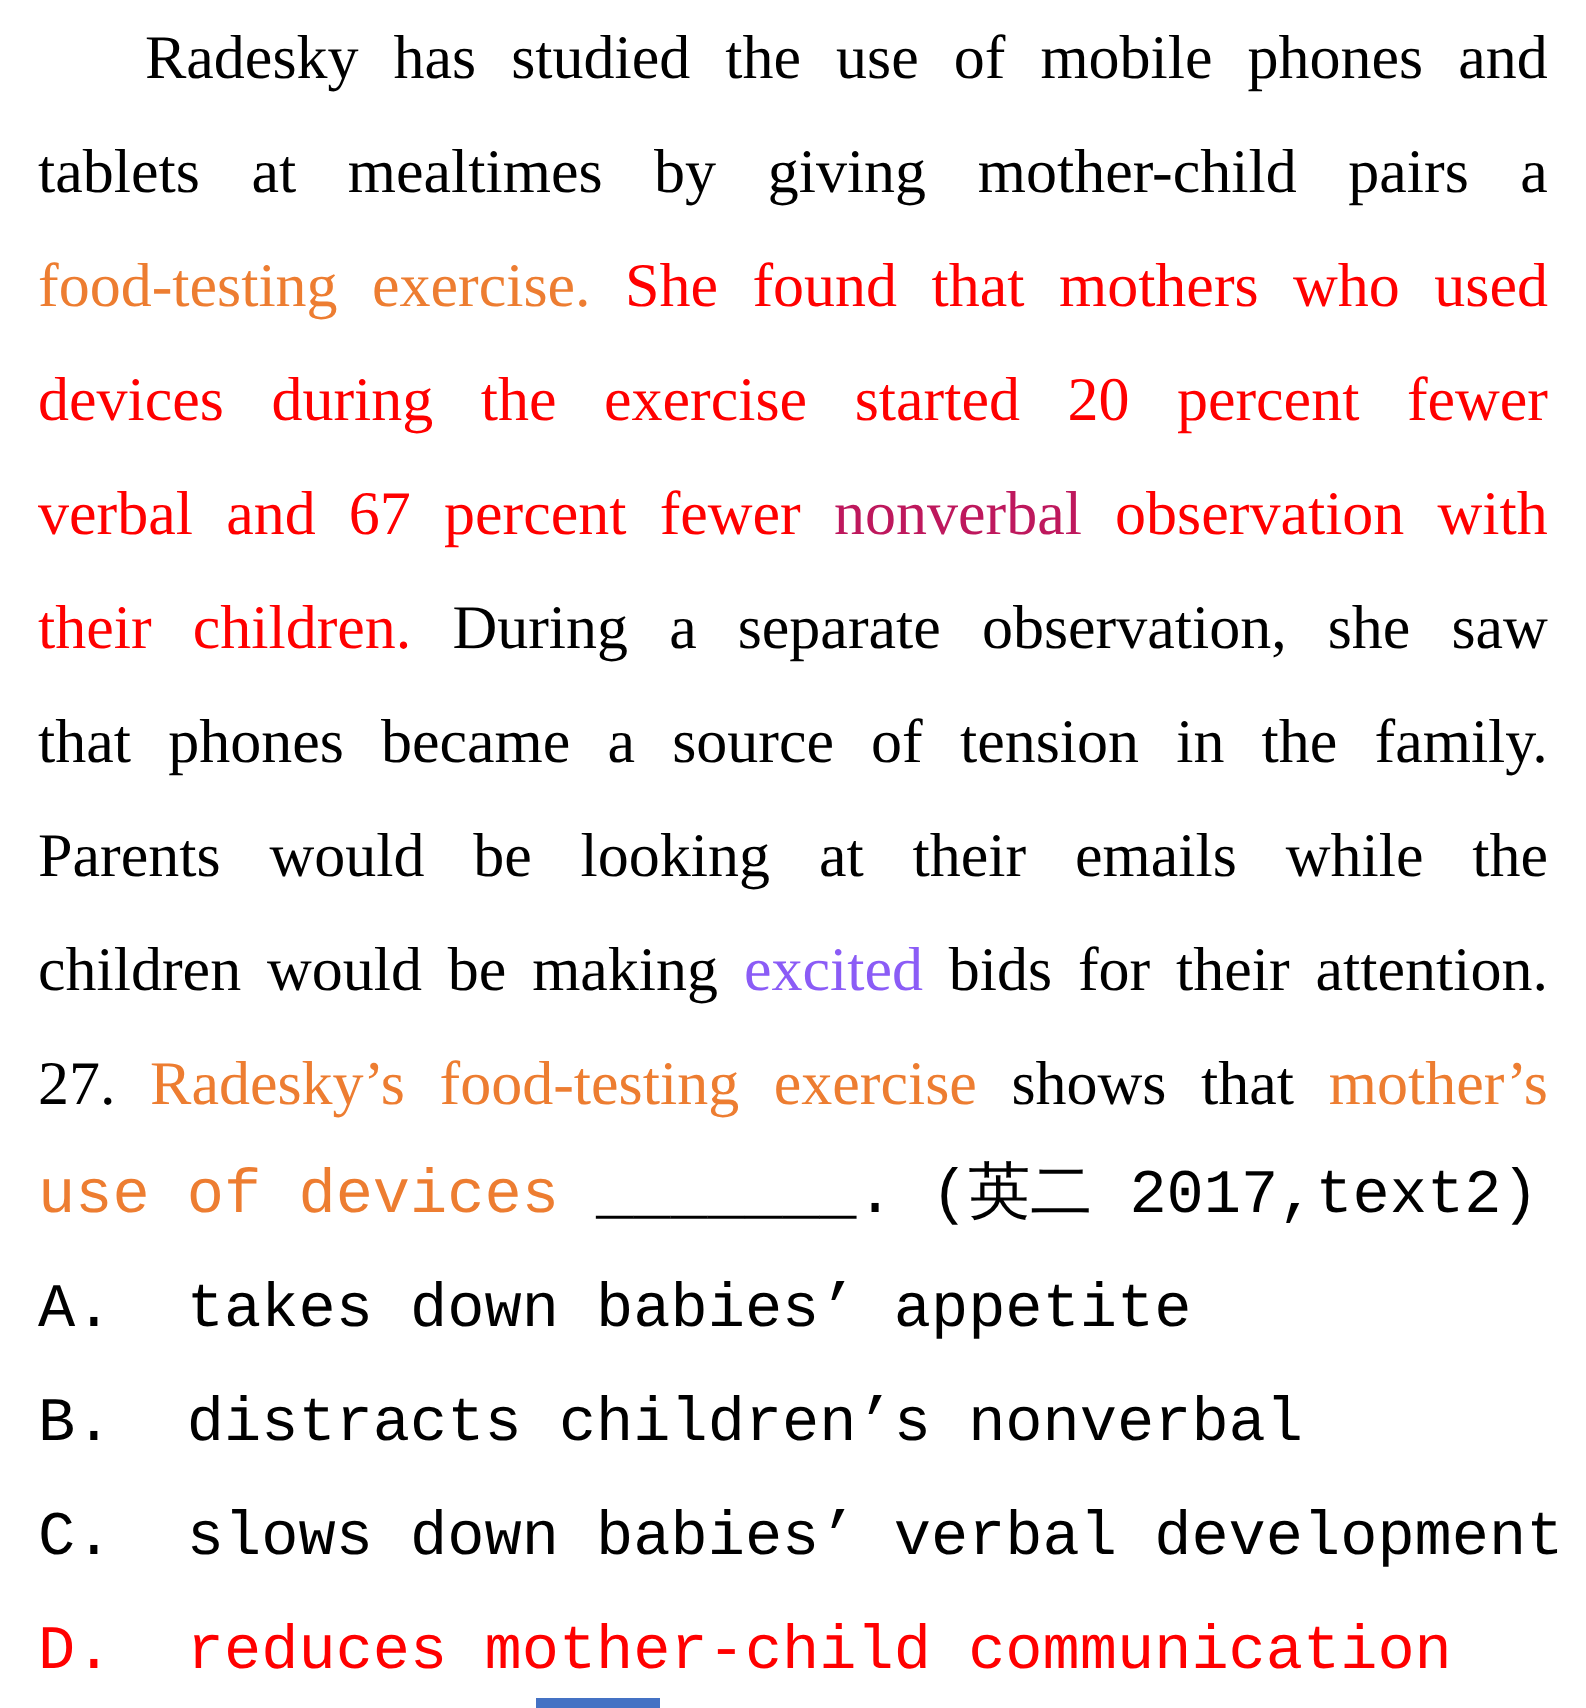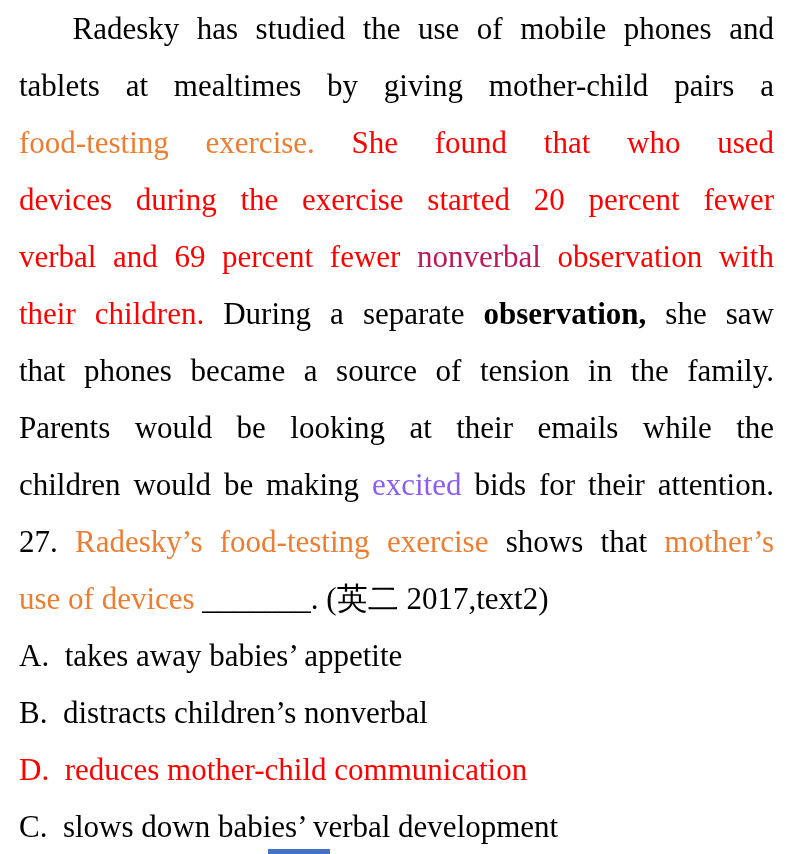--- a/index.html
+++ b/index.html
@@ -30,20 +30,21 @@
   }
   .line.justify {
     display: flex;
     justify-content: space-between;
     align-items: flex-start;
     white-space: nowrap;
   }
   .line.left {
     white-space: pre;
     text-align: left;
+    font-family: Liberation Mono, monospace;
   }
   .indent {
     display: inline-block;
     flex: 0 0 36px;
     width: 36px;
   }
   .seg { white-space: pre; }
   .blue-bar {
     position: absolute;
     left: 268px;
@@ -78,50 +79,51 @@
         <span style="color: rgb(0, 0, 0);">mother-child</span>
         <span style="color: rgb(0, 0, 0);">pairs</span>
         <span style="color: rgb(0, 0, 0);">a</span>
       </div>
       <div class="line justify">
         <span style="color: rgb(237, 125, 49);">food-testing</span>
         <span style="color: rgb(237, 125, 49);">exercise.</span>
         <span style="color: rgb(255, 0, 0);">She</span>
         <span style="color: rgb(255, 0, 0);">found</span>
         <span style="color: rgb(255, 0, 0);">that</span>
+        <span style="color: rgb(255, 0, 0);">mothers</span>
         <span style="color: rgb(255, 0, 0);">who</span>
         <span style="color: rgb(255, 0, 0);">used</span>
       </div>
       <div class="line justify">
         <span style="color: rgb(255, 0, 0);">devices</span>
         <span style="color: rgb(255, 0, 0);">during</span>
         <span style="color: rgb(255, 0, 0);">the</span>
         <span style="color: rgb(255, 0, 0);">exercise</span>
         <span style="color: rgb(255, 0, 0);">started</span>
         <span style="color: rgb(255, 0, 0);">20</span>
         <span style="color: rgb(255, 0, 0);">percent</span>
         <span style="color: rgb(255, 0, 0);">fewer</span>
       </div>
       <div class="line justify">
         <span style="color: rgb(255, 0, 0);">verbal</span>
         <span style="color: rgb(255, 0, 0);">and</span>
-        <span style="color: rgb(255, 0, 0);">69</span>
+        <span style="color: rgb(255, 0, 0);">67</span>
         <span style="color: rgb(255, 0, 0);">percent</span>
         <span style="color: rgb(255, 0, 0);">fewer</span>
         <span style="color: #be185d;">nonverbal</span>
         <span style="color: rgb(255, 0, 0);">observation</span>
         <span style="color: rgb(255, 0, 0);">with</span>
       </div>
       <div class="line justify">
         <span style="color: rgb(255, 0, 0);">their</span>
         <span style="color: rgb(255, 0, 0);">children.</span>
         <span style="color: rgb(0, 0, 0);">During</span>
         <span style="color: rgb(0, 0, 0);">a</span>
         <span style="color: rgb(0, 0, 0);">separate</span>
-        <span style="color: rgb(0, 0, 0); font-weight: bold;">observation,</span>
+        <span style="color: rgb(0, 0, 0);">observation,</span>
         <span style="color: rgb(0, 0, 0);">she</span>
         <span style="color: rgb(0, 0, 0);">saw</span>
       </div>
       <div class="line justify">
         <span style="color: rgb(0, 0, 0);">that</span>
         <span style="color: rgb(0, 0, 0);">phones</span>
         <span style="color: rgb(0, 0, 0);">became</span>
         <span style="color: rgb(0, 0, 0);">a</span>
         <span style="color: rgb(0, 0, 0);">source</span>
         <span style="color: rgb(0, 0, 0);">of</span>
@@ -155,19 +157,19 @@
       <div class="line justify">
         <span style="color: rgb(0, 0, 0);">27.</span>
         <span style="color: rgb(237, 125, 49);">Radesky’s</span>
         <span style="color: rgb(237, 125, 49);">food-testing</span>
         <span style="color: rgb(237, 125, 49);">exercise</span>
         <span style="color: rgb(0, 0, 0);">shows</span>
         <span style="color: rgb(0, 0, 0);">that</span>
         <span style="color: rgb(237, 125, 49);">mother’s</span>
       </div>
       <div class="line left"><span class="seg" style="color: rgb(237, 125, 49);">use of devices</span><span class="seg" style="color: rgb(0, 0, 0);"> _______. (英二 2017,text2)</span></div>
-      <div class="line left"><span class="seg" style="color: rgb(0, 0, 0);">A.  takes away babies’ appetite</span></div>
+      <div class="line left"><span class="seg" style="color: rgb(0, 0, 0);">A.  takes down babies’ appetite</span></div>
       <div class="line left"><span class="seg" style="color: rgb(0, 0, 0);">B.  distracts children’s nonverbal</span></div>
+      <div class="line left"><span class="seg" style="color: rgb(0, 0, 0);">C.  slows down babies’ verbal development</span></div>
       <div class="line left"><span class="seg" style="color: rgb(255, 0, 0);">D.  reduces mother-child communication</span></div>
-      <div class="line left"><span class="seg" style="color: rgb(0, 0, 0);">C.  slows down babies’ verbal development</span></div>
     </div>
   <div class="blue-bar" style="background: rgb(68, 114, 196);"></div>
 </div>
 
 </body></html>

